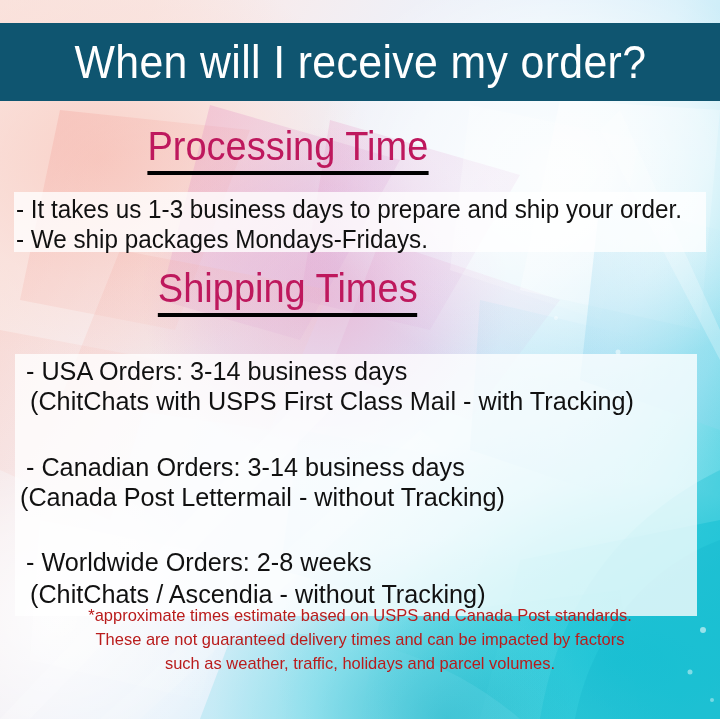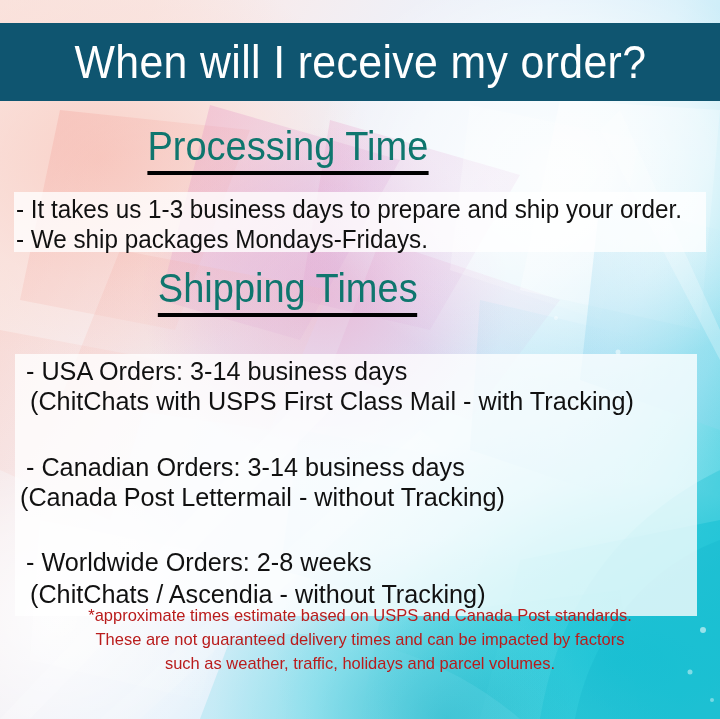--- a/index.html
+++ b/index.html
@@ -104,21 +104,21 @@
     transform: scaleX(0.93);
     white-space: nowrap;
     line-height: 1;
   }
 
   
   .section-heading {
     position: absolute;
     width: 576px;
     text-align: center;
-    color: #0f766e;
+    color: #be185d;
     font-family: "Liberation Sans Narrow", "Liberation Sans", sans-serif;
     font-size: 40px;
     font-weight: 400;
     line-height: 1;
     white-space: nowrap;
   }
   .section-heading span {
     display: inline-block;
     border-bottom: 4px solid #000000;
     padding-bottom: 5px;

